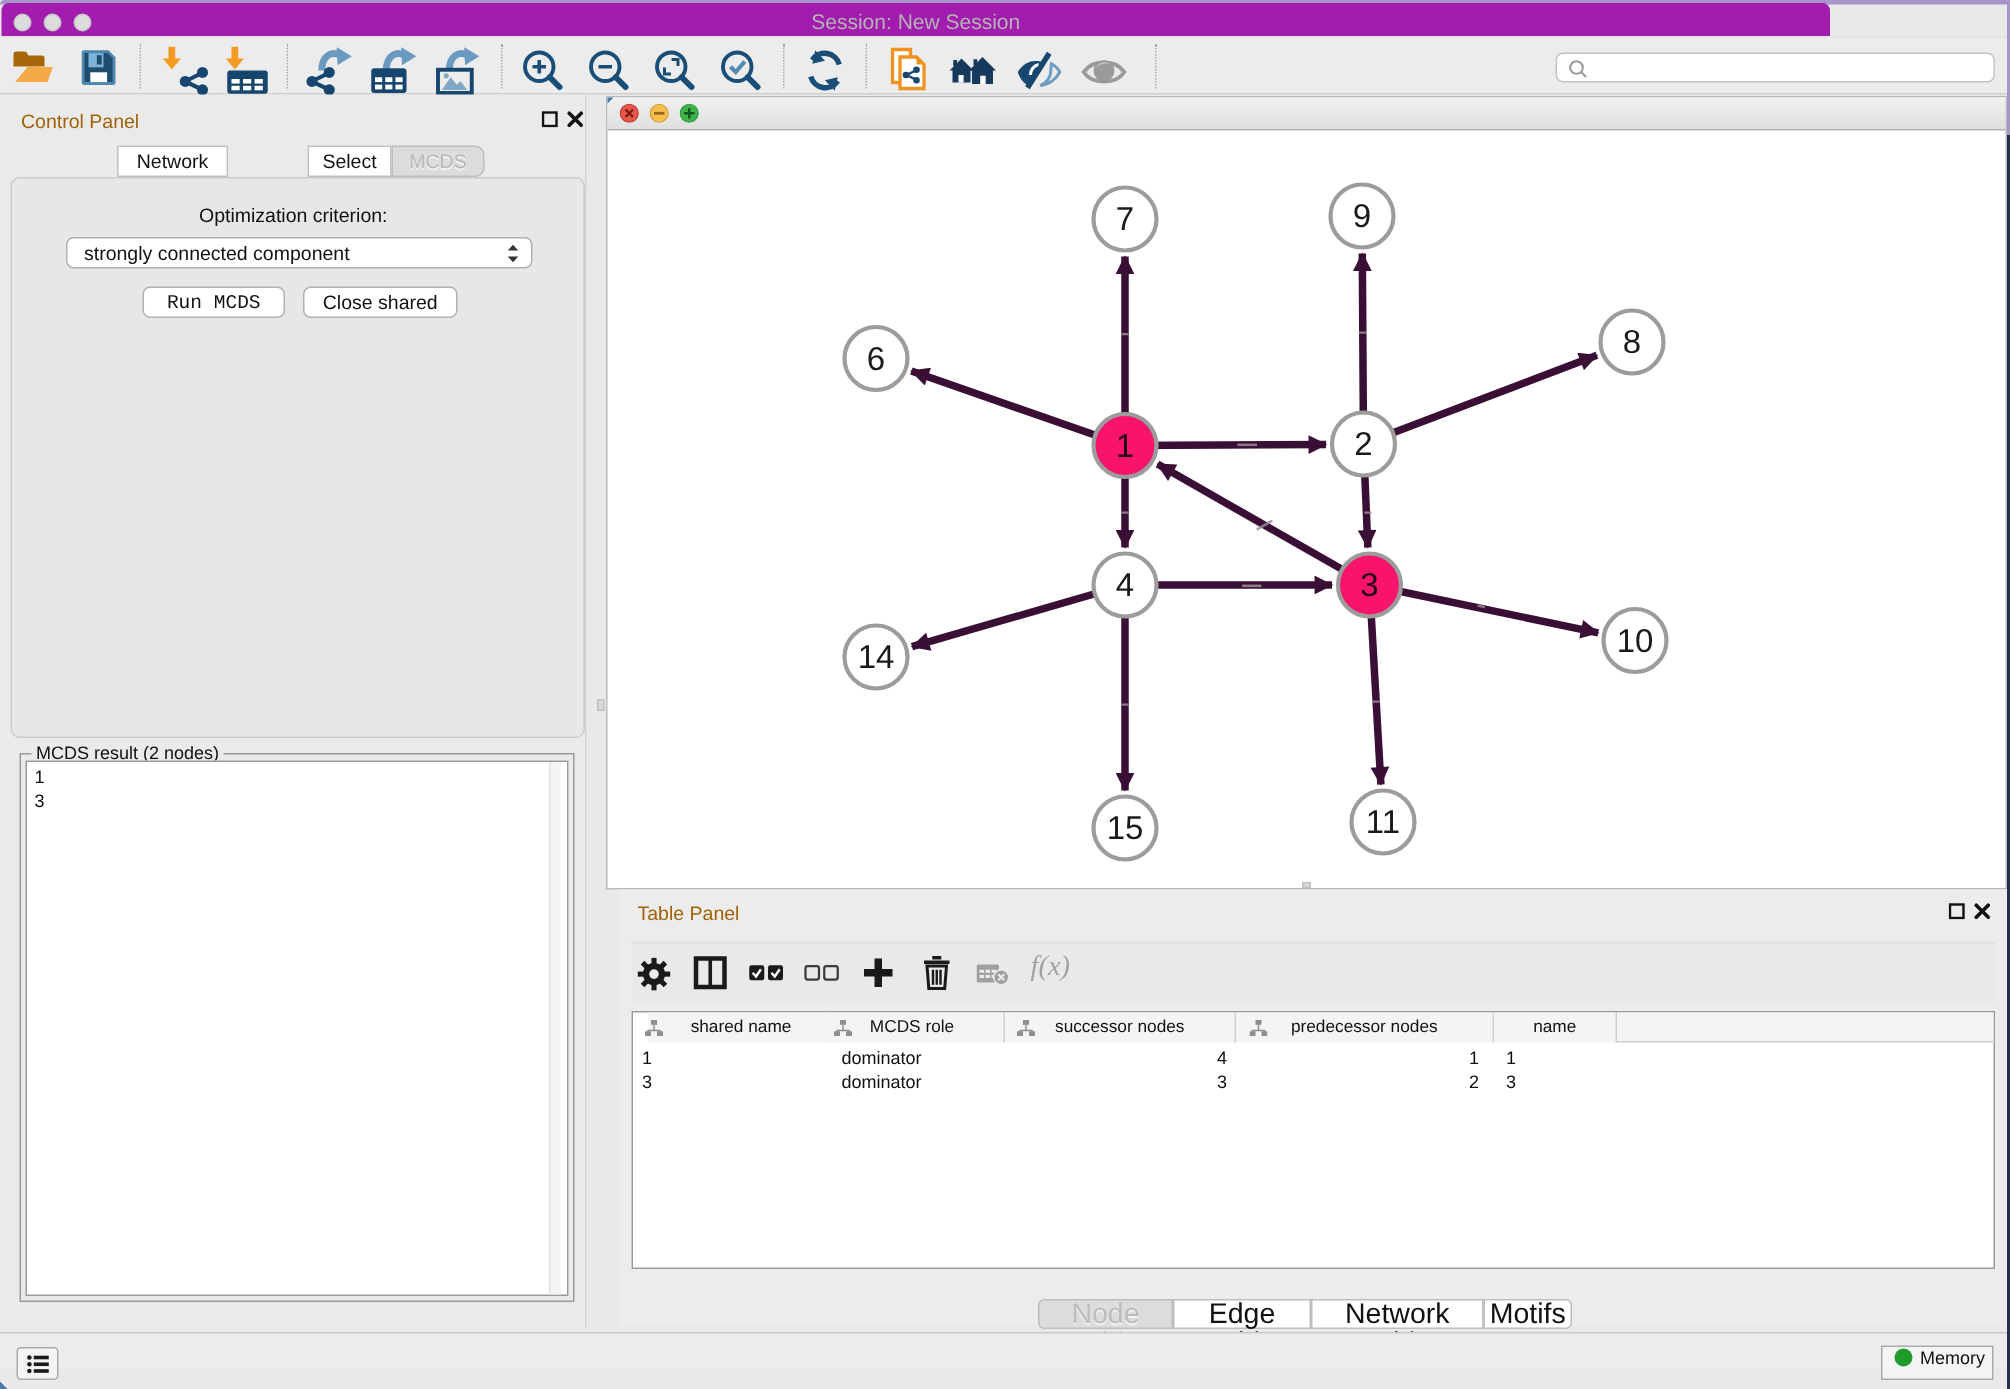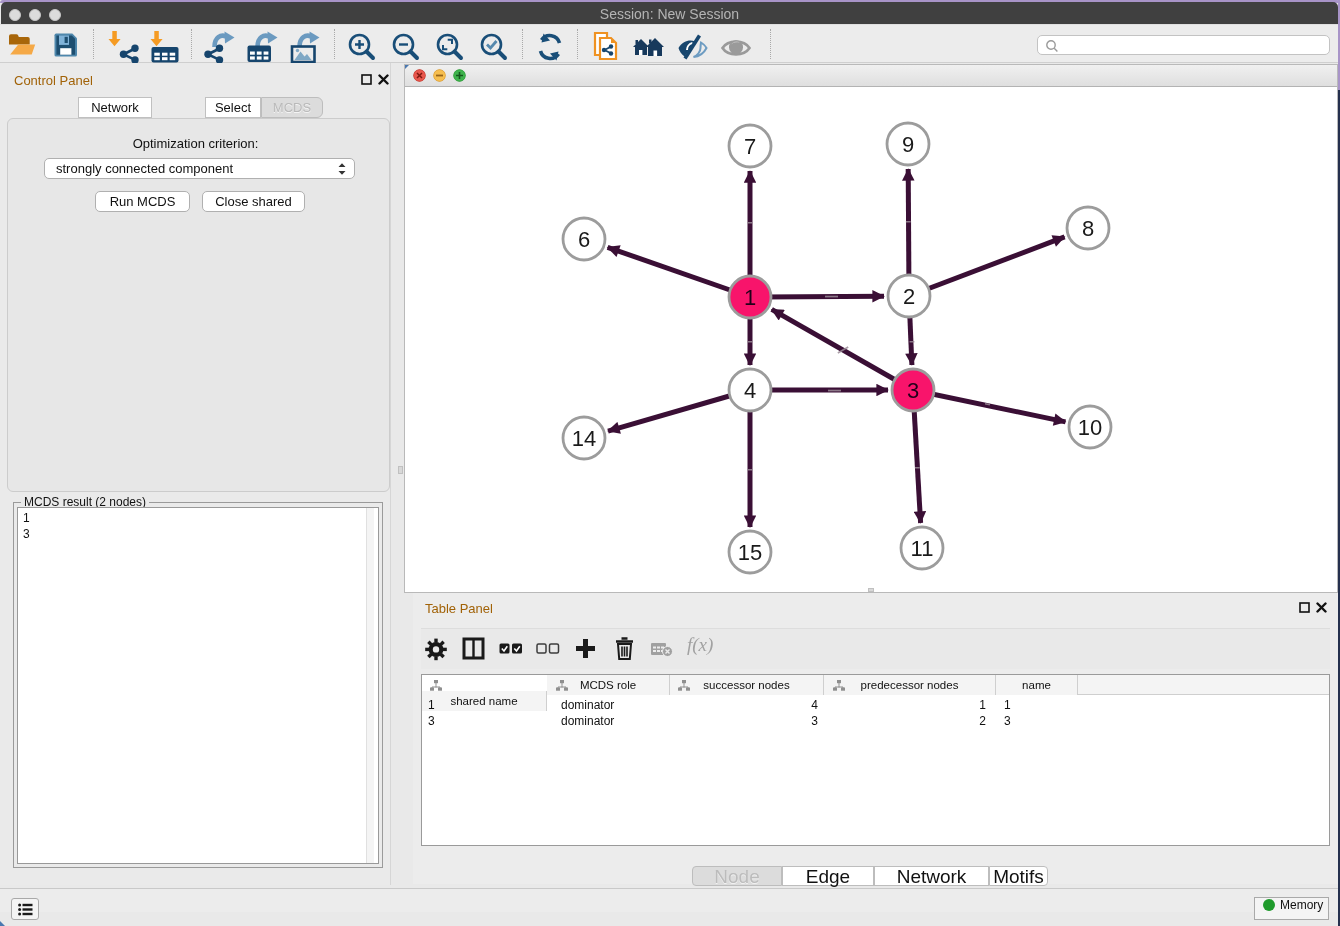--- a/index.html
+++ b/index.html
@@ -2,21 +2,21 @@
 <html><head>
 <meta charset="utf-8">
 <style>
 * { margin:0; padding:0; box-sizing:border-box; }
 html,body { width:1340px; height:926px; overflow:hidden; }
 body { font-family:"Liberation Sans", sans-serif; background:#e9e9e9; position:relative; }
 .abs { position:absolute; }
 
 
 #topborder { left:0; top:0; width:1340px; height:3px; background:#a894c8; border-radius:5px 5px 0 0; }
-#titlebar { left:1px; top:2px; width:1337px; height:22px; background:#404040; border-radius:5px 5px 0 0;text-decoration:underline; }
+#titlebar { left:1px; top:2px; width:1219px; height:22px; background:#a21caf; border-radius:5px 5px 0 0;text-decoration:underline; }
 .tl { position:absolute; top:7px; width:12px; height:12px; border-radius:50%; background:#dcdcdc; border:1px solid #c6c6c6; }
 #wtitle { position:absolute; top:4px; left:0; width:100%; text-align:center; font-size:14px; color:#b4b4b4; }
 
 #toolbar { left:0; top:24px; width:1338px; height:39px; background:#ececec; border-top:1px solid #e0e0e0; border-bottom:1px solid #cfcfcf; }
 .tsep { position:absolute; top:4px; height:30px; width:1px; border-left:1px dotted #a9a9a9; }
 .ticon { position:absolute; top:6px; }
 #search { position:absolute; left:1037px; top:10px; width:293px; height:20px; background:#fff; border:1px solid #c3c3c3; border-radius:5px; }
 
 
 #cpanel { left:0; top:63px; width:391px; height:822px; background:#eaeaea; border-right:1px solid #d6d6d6; }
@@ -237,21 +237,21 @@
   <div class="tab" style="left:205px; top:34px; width:56px;">Select</div>
   <div class="tab active" style="left:261px; top:34px; width:62px; border-radius:0 6px 6px 0;">MCDS</div>
 </div>
 <div class="abs" id="cp-pane"></div>
 <div class="abs" id="optlabel">Optimization criterion:</div>
 <div class="abs" id="combo">strongly connected component
   <svg style="position:absolute; right:7px; top:3px;" width="10" height="14" viewBox="0 0 10 14">
       <path d="M1.5 5 L5 1.2 L8.5 5 Z M1.5 9 L5 12.8 L8.5 9 Z" fill="#333"></path>
     </svg>
 </div>
-<div class="btn abs" style="left:95px; top:191px; width:95px;">Run MCDS</div>
+<div class="btn abs" style="left:95px; top:191px; width:95px;font-family:Liberation Mono, monospace;">Run MCDS</div>
 <div class="btn abs" style="left:202px; top:191px; width:103px;">Close shared</div>
 <div class="abs" id="mcdsbox"></div>
 <div class="abs" id="mcdslegend">MCDS result (2 nodes)</div>
 <div class="abs" id="mcdstext">1<br>3</div>
 <div class="abs" id="mcdsscroll"></div>
 
 <div class="abs" id="netwin">
   <div id="nettitle">
     <svg class="mac" style="left:8px;" width="12" height="12" viewBox="0 0 13 13">
         <circle cx="6.5" cy="6.5" r="6" fill="#e8564c" stroke="#c0392f" stroke-width="0.8"></circle>
@@ -394,21 +394,21 @@
           <rect x="6" y="8" width="3" height="2"></rect>
           <rect x="10" y="8" width="3" height="2"></rect>
         </g>
       <circle cx="16.5" cy="9.5" r="5" fill="#a0a0a0" stroke="#ececec" stroke-width="1"></circle>
       <path d="M14.5 7.5 L18.5 11.5 M18.5 7.5 L14.5 11.5" stroke="#ececec" stroke-width="1.4"></path>
     </svg>
 
     <div style="position:absolute;left:266px;top:5px;font-family:'Liberation Serif',serif;font-style:italic;font-size:19px;color:#a2a2a2;">f(x)</div>
   </div>
   <div id="tgrid">
-    <div class="th" style="left:0;width:125px;margin-top:16px;">shared name</div>
+    <div class="th" style="left:10px;width:125px;">shared name</div>
     <div class="th" style="left:125px;width:123px;">MCDS role</div>
     <div class="th" style="left:248px;width:154px;">successor nodes</div>
     <div class="th" style="left:402px;width:172px;">predecessor nodes</div>
     <div class="th" style="left:574px;width:82px;">name</div>
     <div style="position:absolute;left:656px;top:0;width:251px;height:20px;background:#f4f4f4;border-bottom:1px solid #cfcfcf;"></div>
     <svg class="thicon" style="position:absolute;left:8px;top:5px;" width="12" height="11" viewBox="0 0 12 11">
         <g fill="#8f8f8f">
           <rect x="4" y="0" width="4" height="3.2"></rect>
           <rect x="0" y="7.5" width="4" height="3.2"></rect>
           <rect x="8" y="7.5" width="4" height="3.2"></rect>

